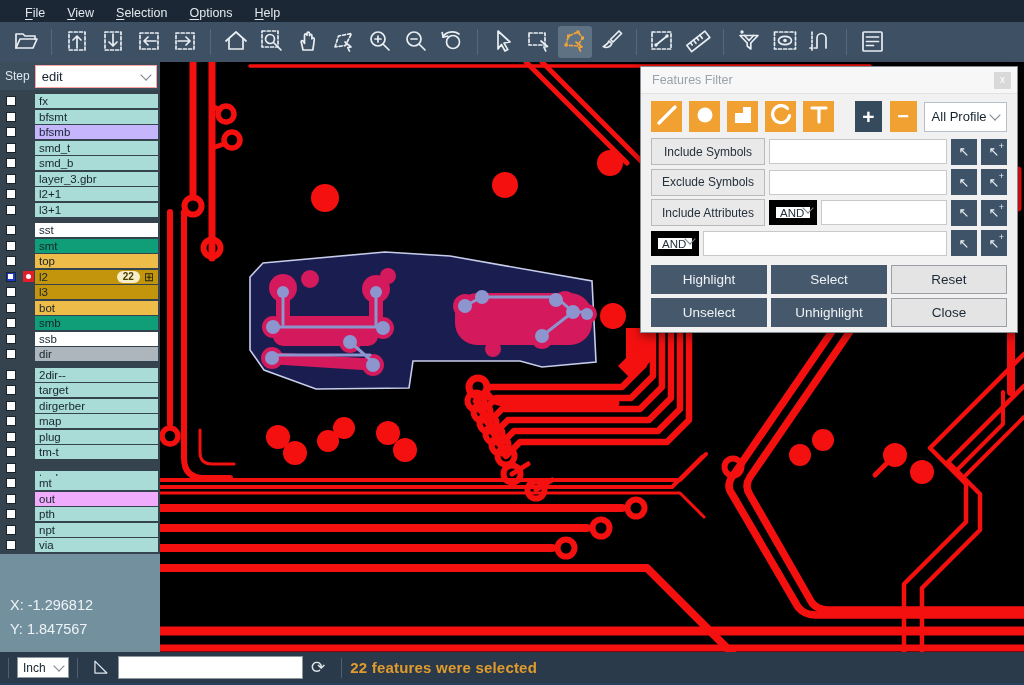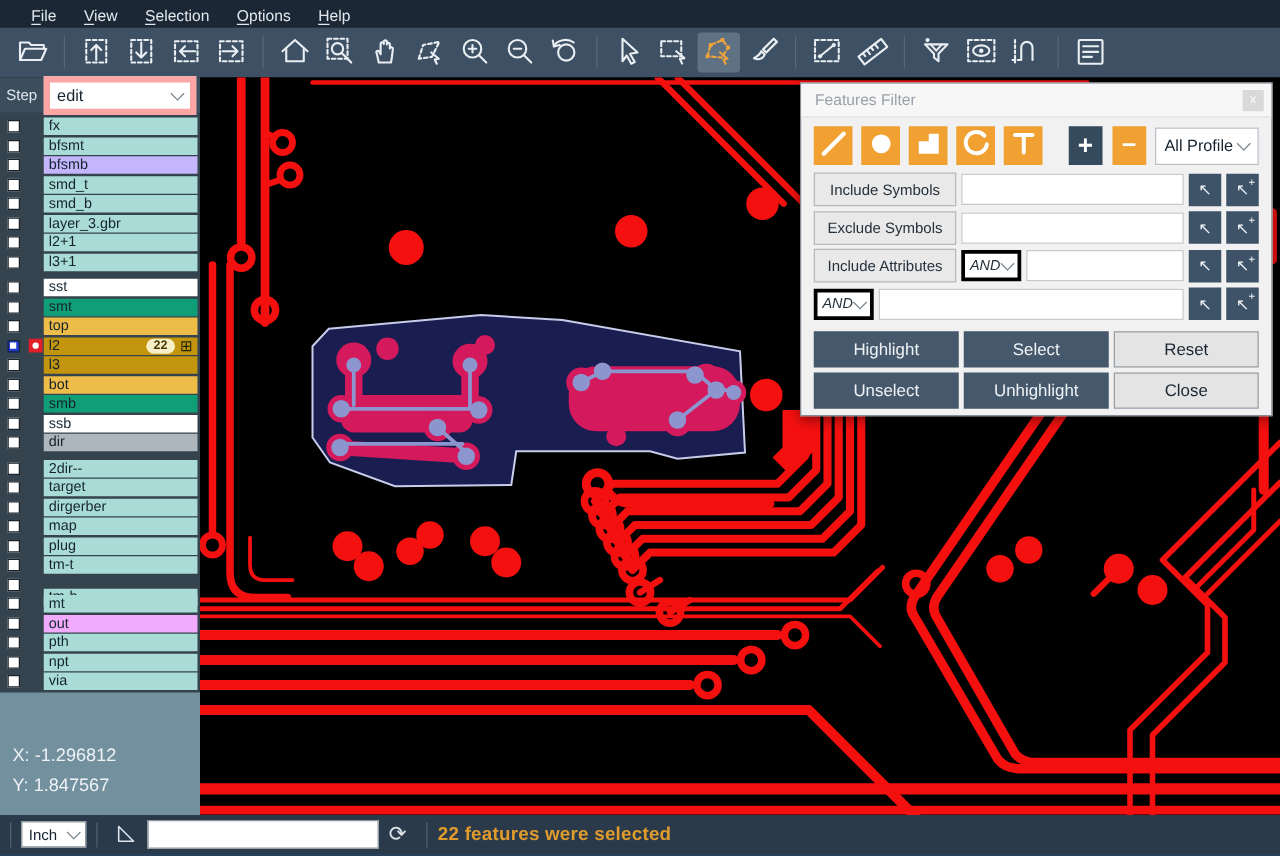--- a/index.html
+++ b/index.html
@@ -14,21 +14,21 @@
   .toolbar{position:absolute;left:0;top:22px;width:1024px;height:40px;background:#3e5063;display:flex;align-items:center;padding-left:8px;box-sizing:border-box;}
   .tbtn{width:34px;height:32px;display:flex;align-items:center;justify-content:center;background:transparent;border:none;padding:0;margin:0 1px;color:#e9eef3;}
   .tbtn svg{width:26px;height:26px;stroke:currentColor;fill:none;stroke-width:1.7;stroke-linecap:round;stroke-linejoin:round;}
   .tbtn.active{background:#5f7284;border-radius:3px;color:#f0a33a;}
   .tsep{width:1px;height:26px;background:#56687c;margin:0 7px;}
 
   
   .sidebar{position:absolute;left:0;top:62px;width:160px;height:590px;background:#35434f;display:flex;flex-direction:column;box-sizing:border-box;}
   .step-row{height:28px;display:flex;align-items:center;background:#3c4d5c;flex:0 0 auto;padding:0 3px 0 5px;}
   .step-label{color:#dfe7ee;font-size:12px;margin-right:5px;}
-  .step-select{flex:1;height:21px;background:#fff;border:5px solid #fca5a5;display:flex;align-items:center;padding:0 6px;font-size:13px;color:#15232e;}
+  .step-select{flex:1;height:21px;background:#fff;border:1px solid #fca5a5;display:flex;align-items:center;padding:0 6px;font-size:13px;color:#15232e;}
   .chev{width:7px;height:7px;border-right:1.6px solid #7a858d;border-bottom:1.6px solid #7a858d;transform:rotate(45deg);margin-left:auto;margin-top:-3px;flex:0 0 auto;}
   .layers{flex:0 0 auto;padding-top:4px;}
   .layer-row{display:flex;align-items:center;height:14px;margin-bottom:1.5px;}
   .cb-cell{width:21px;display:flex;justify-content:center;flex:0 0 auto;}
   .cb{width:10px;height:10px;background:#fff;border:1px solid #18232c;box-sizing:border-box;}
   .cb.sel{background:#1d3bd0;display:flex;align-items:center;justify-content:center;}
   .cb.sel i{display:block;width:5px;height:5px;background:#fff;}
   .ind-cell{width:14px;display:flex;justify-content:center;flex:0 0 auto;}
   .active-dot{width:11px;height:11px;background:#e01f28;display:flex;align-items:center;justify-content:center;}
   .active-dot i{display:block;width:5px;height:5px;border-radius:50%;background:#fff;}
@@ -49,21 +49,21 @@
   .dlg-close{margin-left:auto;width:17px;height:17px;background:#d9d9d9;border:none;color:#fff;font-size:10px;line-height:16px;text-align:center;padding:0;}
   .dlg-tools{display:flex;align-items:center;padding:7px 10px 6px 10px;gap:7px;}
   .type-btn,.sq{width:31px;height:31px;border:none;padding:0;display:flex;align-items:center;justify-content:center;}
   .type-btn{background:#f0a132;}
   .type-btn svg{width:30px;height:30px;stroke:#fff;fill:none;stroke-linecap:round;}
   .sq.dark{background:#364a5e;color:#fff;font-size:21px;font-weight:bold;}
   .sq.orange{background:#f0a132;color:#fff;font-size:20px;font-weight:bold;margin-left:1px;}
   .profile-select{margin-left:auto;width:94px;height:30px;background:#fff;border:1px solid #b9bfc6;display:flex;align-items:center;padding:0 7px;font-size:13px;color:#15232e;box-sizing:border-box;}
   .f-row{display:flex;align-items:center;margin:0 10px 3.5px 10px;height:27px;gap:4px;}
   .f-label{width:114px;flex:0 0 auto;height:27px;background:#e9e9e9;border:1px solid #b9b9b9;font-size:12px;color:#25313c;font-family:"Liberation Sans",sans-serif;padding:0;}
-  .op-select{width:48px;flex:0 0 auto;height:25px;background:#fff;border:3px solid #000000;display:flex;align-items:center;padding:0 4px;font-size:11.5px;color:#25313c;box-sizing:border-box;font-style:italic;}
+  .op-select{width:48px;flex:0 0 auto;height:25px;background:#fff;border:7px solid #000000;display:flex;padding:0 4px;font-size:11.5px;color:#25313c;box-sizing:border-box;}
   .f-input{flex:1;height:25px;border:1px solid #c9c9c9;background:#fff;min-width:10px;padding:0 4px;font-size:12px;box-sizing:border-box;}
   .arrow-btn{width:26px;height:26px;flex:0 0 auto;background:#3f5368;border:none;color:#eef2f6;font-size:13px;padding:0;position:relative;}
   .arrow-btn i{font-style:normal;font-size:9px;position:absolute;top:2px;right:3px;}
   .dlg-actions{display:grid;grid-template-columns:1fr 1fr 1fr;gap:4px;margin:8px 10px 0 10px;}
   .act{height:29px;border:none;font-size:13.5px;font-family:"Liberation Sans",sans-serif;padding:0;}
   .act.dark{background:#46586b;color:#eef2f6;}
   .act.light{background:#e4e4e4;border:1px solid #9aa0a6;color:#1b2733;}
 
   
   .statusbar{position:absolute;left:0;top:652px;width:1024px;height:33px;background:#2b3a4a;display:flex;align-items:center;box-sizing:border-box;border-bottom:2px solid #27405c;}

